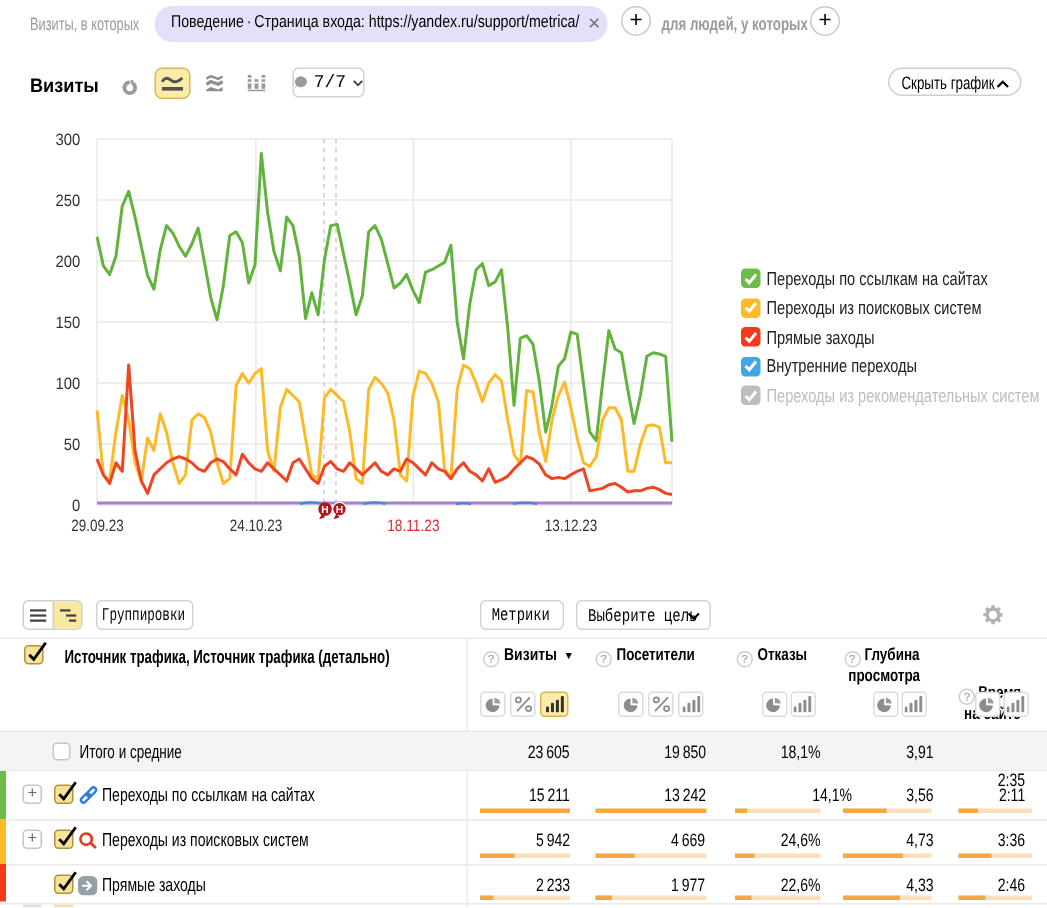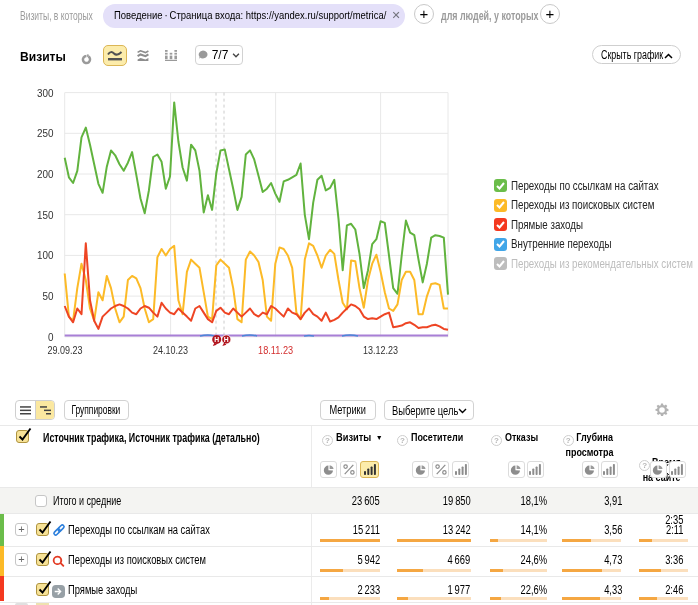--- a/index.html
+++ b/index.html
@@ -9,21 +9,21 @@
 .t{display:inline-block;white-space:nowrap;transform:scaleX(.76);transform-origin:0 50%;}
 .tr{display:inline-block;white-space:nowrap;transform:scaleX(.78);transform-origin:100% 50%;}
 .tc{display:inline-block;white-space:nowrap;transform:scaleX(.76);transform-origin:50% 50%;}
 .gray{color:#9b9b9b;font-size:12px;}
 .chip{left:103px;top:4px;width:302px;height:24px;background:#e4e0f9;border-radius:13px;box-sizing:border-box;}
 .plusbtn{width:20px;height:20px;border:1px solid #c9c9c9;border-radius:50%;
   box-sizing:border-box;background:#fff;color:#000;text-align:center;
   font-size:15px;line-height:17px;}
 .icbtn{display:flex;align-items:center;justify-content:center;}
 .btn{border:1px solid #d2d2d2;border-radius:4px;background:#fff;display:flex;
-  align-items:center;justify-content:center;font-size:12px;color:#000;box-sizing:border-box;white-space:nowrap;}
+  align-items:center;justify-content:center;font-size:12px;color:#000;box-sizing:border-box;white-space:nowrap;font-family:Liberation Mono, monospace;}
 .pill{border:1px solid #cfcfcf;border-radius:10px;background:#fff;display:flex;
   align-items:center;justify-content:center;font-size:12px;color:#000;box-sizing:border-box;white-space:nowrap;}
 .leg{left:494px;height:13px;display:flex;align-items:center;}
 .leg .cb{width:13px;height:13px;border-radius:3px;display:flex;align-items:center;
   justify-content:center;flex:none;}
 .leg .lb{margin-left:4px;font-size:12.5px;color:#222;}
 .sep{left:0;width:698px;height:1px;background:#e9e9e9;}
 .ycb{width:13px;height:13px;background:#f7e296;border:1px solid #af9440;border-radius:3px;
   box-sizing:border-box;position:absolute;}
 .ycb svg{position:absolute;left:1px;top:-4px;overflow:visible;}
@@ -368,21 +368,21 @@
   </div>
 <div class="abs" style="left:52px;top:523px;"><svg width="14" height="14" viewBox="0 0 14 14">
       <g transform="rotate(-45 7 7)" stroke="#2c7fdc" stroke-width="1.6" fill="none">
         <rect x="0.6" y="5.3" width="7.2" height="3.4" rx="1.7"></rect>
         <rect x="6.2" y="5.3" width="7.2" height="3.4" rx="1.7"></rect>
       </g>
     </svg></div>
 <div class="abs rowlab" style="left:68px;top:523px;"><span class="t" style="transform:scaleX(.75);">Переходы по ссылкам на сайтах</span></div>
 <div class="abs num" style="left:300px;top:523px;width:80px;"><span class="tr">15 211</span></div>
 <div class="abs num" style="left:390px;top:523px;width:80.5px;"><span class="tr">13 242</span></div>
-<div class="abs num" style="left:467px;top:523px;width:80px;"><span class="tr">14,1%</span></div>
+<div class="abs num" style="left:488px;top:523px;width:80px;"><span class="tr">14,1%</span></div>
 <div class="abs num" style="left:542px;top:523px;width:80px;"><span class="tr">3,56</span></div>
 <div class="abs num" style="left:603px;top:523px;width:80px;"><span class="tr">2:11</span></div>
 <div class="abs bar" style="left:320px;top:538.5px;width:60px;">
     <i style="width:100%;"></i>
   </div>
 <div class="abs bar" style="left:397px;top:538.5px;width:73.5px;">
     <i style="width:100%;"></i>
   </div>
 <div class="abs bar" style="left:489.5px;top:538.5px;width:57.5px;">
     <i style="width:15%;"></i>

